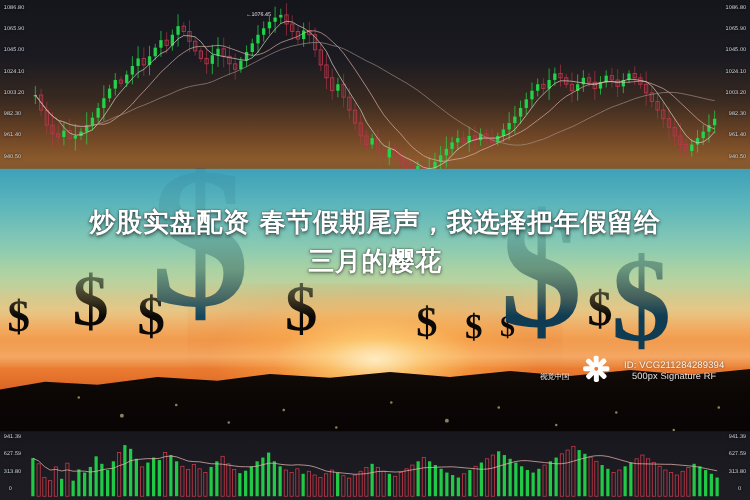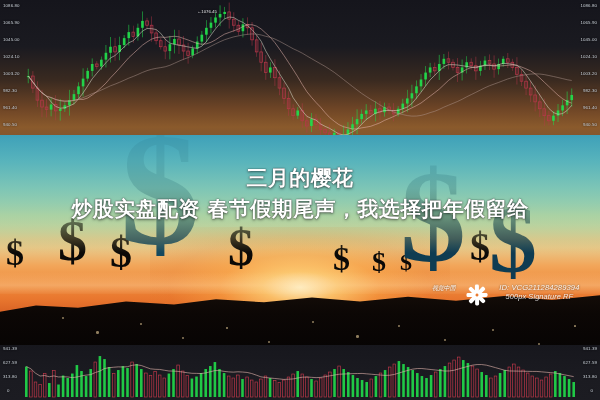--- a/index.html
+++ b/index.html
@@ -123,21 +123,21 @@
   .title-line {
     font-family:"DejaVu Sans", sans-serif;
     font-weight:bold; font-size:21px; color:#ffffff;
     line-height:1.48; letter-spacing:.4px;
     text-shadow:0 1px 3px rgba(0,0,0,.55), 0 0 1px rgba(0,0,0,.9);
   }
 
   
   .wm {
     position:absolute; left:432px; top:284px; z-index:45;
-    display:flex; align-items:flex-start; gap:11px;font-style:italic;
+    display:flex; align-items:flex-end; gap:11px;
   }
   .wm-cn {
     font-family:"DejaVu Sans", sans-serif; font-size:6px;
     color:#fff; opacity:.92; letter-spacing:-.2px;
     text-shadow:0 0 2px rgba(0,0,0,.6); white-space:nowrap;
   }
   .wm-burst { position:relative; width:22px; height:22px; }
   .wm-burst span {
     position:absolute; left:50%; top:50%; width:4.2px; height:9px;
     background:#fff; border-radius:1.4px;
@@ -465,22 +465,22 @@
     <div class="speck" style="left:312px; top:186px; width:2px;  height:2px;"></div>
     <div class="speck" style="left:356px; top:200px; width:2.6px;height:2.6px;"></div>
     <div class="speck" style="left:398px; top:190px; width:1.8px;height:1.8px;"></div>
     <div class="speck" style="left:444px; top:204px; width:2.2px;height:2.2px;"></div>
     <div class="speck" style="left:492px; top:194px; width:2px;  height:2px;"></div>
     <div class="speck" style="left:538px; top:208px; width:2.4px;height:2.4px;"></div>
     <div class="speck" style="left:574px; top:190px; width:1.7px;height:1.7px;"></div>
   </div>
 
   <div class="title-wrap">
+    <div class="title-line">炒股实盘配资 春节假期尾声，我选择把年假留给</div>
     <div class="title-line">三月的樱花</div>
-    <div class="title-line">炒股实盘配资 春节假期尾声，我选择把年假留给</div>
   </div>
 
   <div class="wm">
     <div class="wm-cn">视觉中国</div>
     <div class="wm-burst" id="burst">
         <span style="transform: translate(-50%, -50%) rotate(0deg) translateY(-6px);"></span>
         <span style="transform: translate(-50%, -50%) rotate(45deg) translateY(-6px);"></span>
         <span style="transform: translate(-50%, -50%) rotate(90deg) translateY(-6px);"></span>
         <span style="transform: translate(-50%, -50%) rotate(135deg) translateY(-6px);"></span>
         <span style="transform: translate(-50%, -50%) rotate(180deg) translateY(-6px);"></span>

